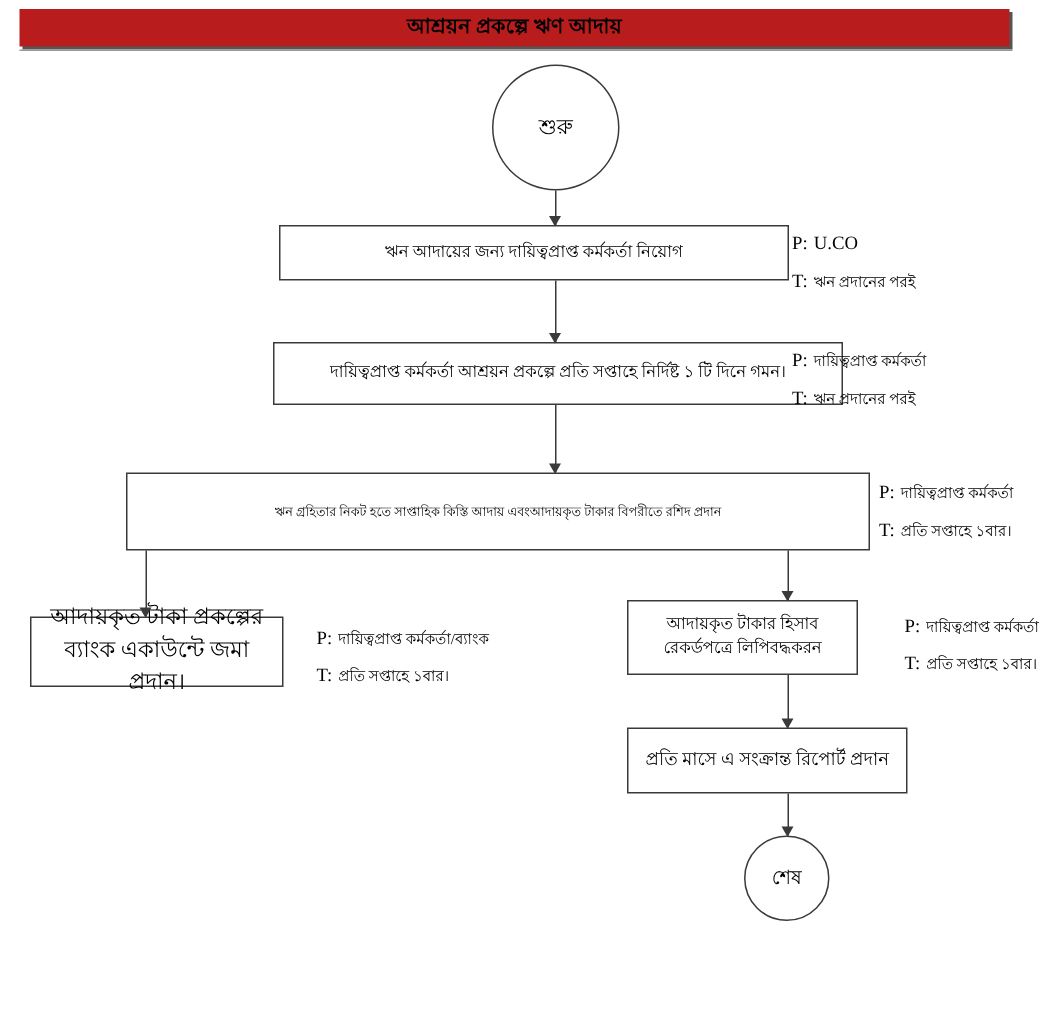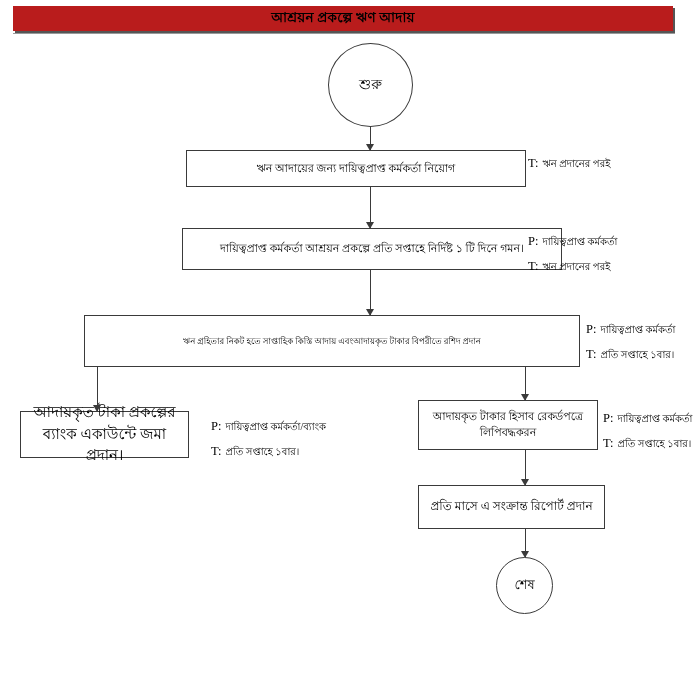--- a/index.html
+++ b/index.html
@@ -81,21 +81,21 @@
   }
   #node-end {
     left: 496px; top: 557px; width: 57px; height: 57px;
     font-size: 13px;
   }
 
   #node-assign     { left: 186px; top: 150px; width: 340px; height: 37px; font-size: 11px; }
   #node-visit      { left: 182px; top: 228px; width: 380px; height: 42px; font-size: 11px; }
   #node-collect    { left: 84px;  top: 315px; width: 496px; height: 52px; font-size: 8.5px; }
   #node-deposit    { left: 20px;  top: 411px; width: 169px; height: 47px; font-size: 15px; }
-  #node-record     { left: 418px; top: 400px; width: 180px; height: 50px; font-size: 11px; }
+  #node-record     { left: 418px; top: 400px; width: 154px; height: 50px; font-size: 11px; }
   #node-report     { left: 418px; top: 485px; width: 187px; height: 44px; font-size: 12px; }
 
   
   .annotation {
     position: absolute;
     font-family: "Liberation Serif", "DejaVu Serif", serif;
     line-height: 1.55;
     white-space: nowrap;
   }
   .annotation .ann-line {
@@ -185,20 +185,24 @@
 <div class="node" id="node-report">
   <span class="node-text">প্রতি মাসে এ সংক্রান্ত রিপোর্ট প্রদান</span>
 </div>
 
 <div class="terminator" id="node-end">
   <span class="node-text">শেষ</span>
 </div>
 
 <div class="annotation" id="ann-assign">
   <span class="ann-line">
+    <span class="ann-key">P:</span>
+    <span class="ann-key">U.CO</span>
+  </span>
+  <span class="ann-line">
     <span class="ann-key">T:</span>
     <span class="ann-val">ঋন প্রদানের পরই</span>
   </span>
 </div>
 
 <div class="annotation" id="ann-visit">
   <span class="ann-line">
     <span class="ann-key">P:</span>
     <span class="ann-val">দায়িত্বপ্রাপ্ত কর্মকর্তা</span>
   </span>

